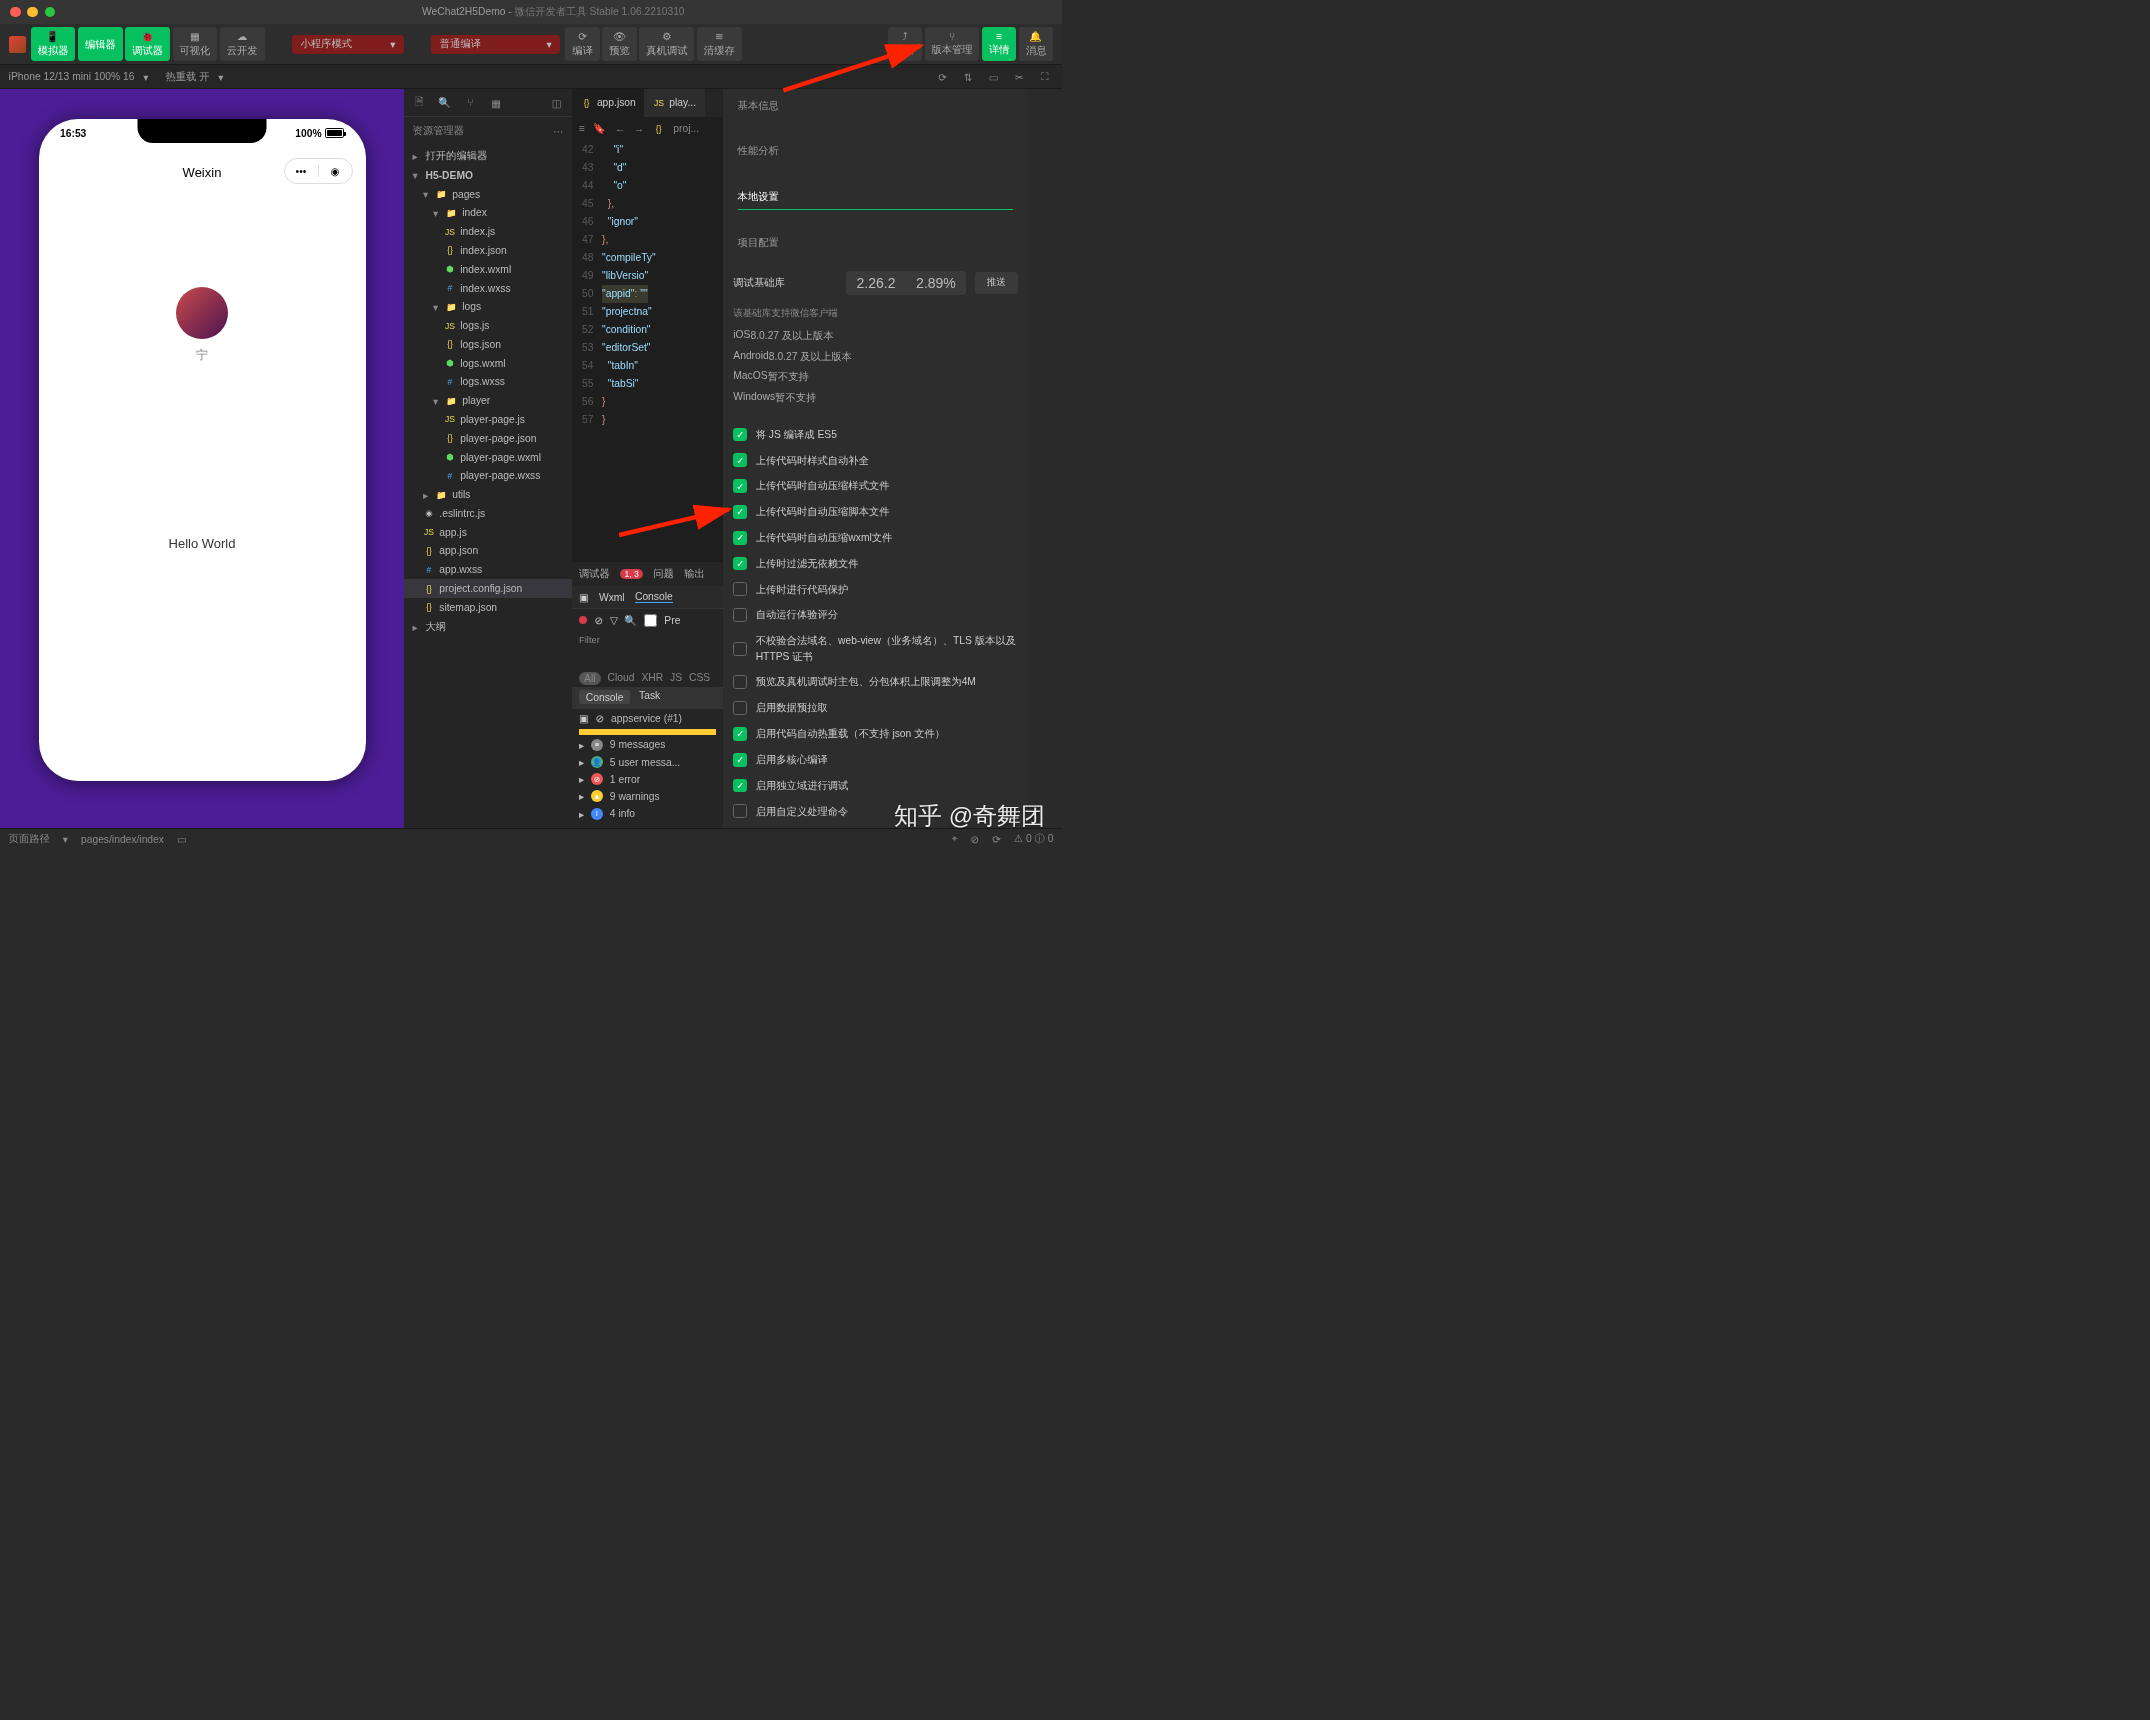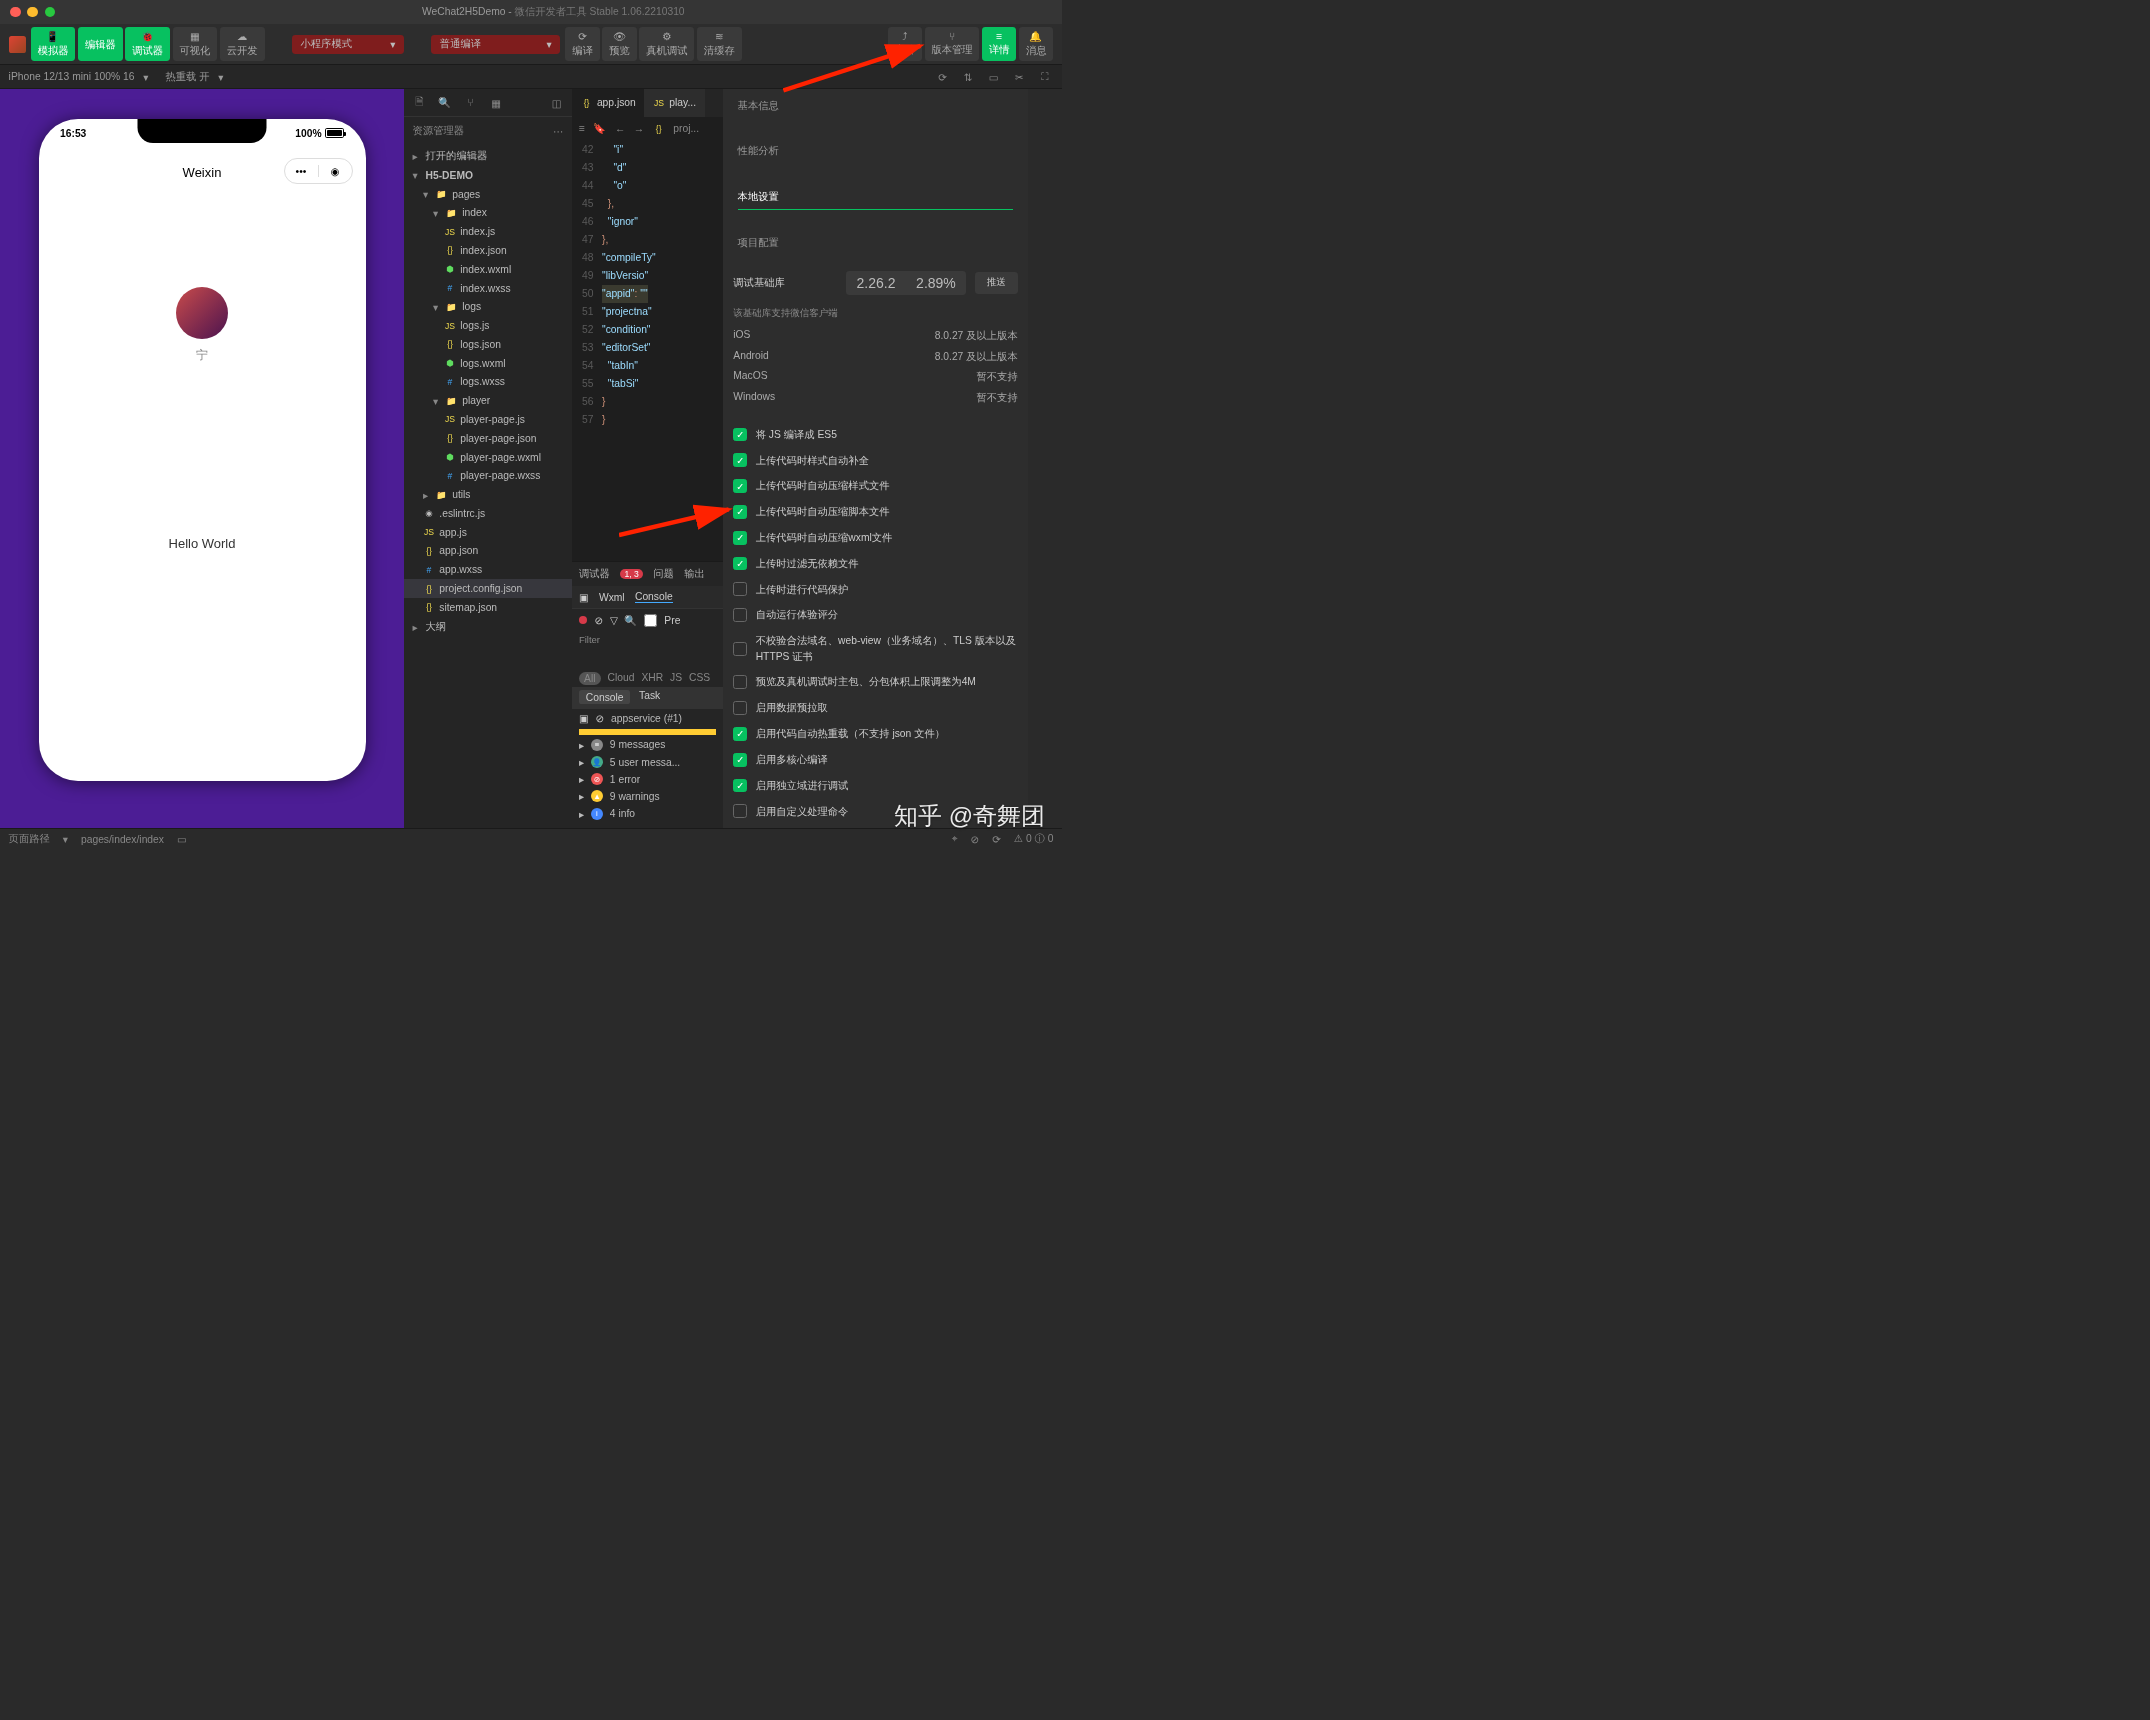--- a/index.html
+++ b/index.html
@@ -64,21 +64,21 @@
 
 .panel{width:305px;background:#2d2d2d;padding:10.3px;overflow-y:auto;}
 .ptabs{display:flex;gap:26px;padding:0 4.3px 10.3px;font-size:11.2px;flex-direction:column;}
 .ptab{color:#999;padding-bottom:5.2px;}
 .ptab.act{color:#fff;border-bottom:1.7px solid #07c160;}
 .prow{display:flex;align-items:center;padding:5.2px 0;gap:8.6px;font-size:10.3px;}
 .prow .lbl{color:#ccc;flex:1;}
 .seg{display:flex;background:#3a3a3a;border-radius:3.4px;overflow:hidden;}
 .seg>div{padding:4.3px 10.3px;font-size:14px;color:#bbb;}
 .btn{background:#3a3a3a;padding:4.3px 12px;border-radius:3.4px;font-size:9.5px;}
-.plat{display:flex;justify-content:space-between;padding:3.4px 0;font-size:9.5px;color:#aaa;}
+.plat{display:flex;justify-content:flex-start;padding:3.4px 0;font-size:9.5px;color:#aaa;}
 .chk{width:13.8px;height:13.8px;border:0.9px solid #666;border-radius:2.6px;display:flex;align-items:center;justify-content:center;flex-shrink:0;}
 .chk.on{background:#07c160;border-color:#07c160;}
 .chk.on::after{content:'✓';color:#fff;font-size:9.5px;}
 .clabel{font-size:10.3px;color:#ccc;line-height:1.5;}
 
 .footer{position:absolute;bottom:0;left:0;right:0;height:20.6px;background:#2a2a2a;border-top:0.9px solid #1a1a1a;display:flex;align-items:center;padding:0 8.6px;font-size:9.5px;color:#888;gap:13px;}
 .arrow{position:absolute;pointer-events:none;z-index:100;}
 .watermark{position:absolute;right:17px;bottom:17px;font-size:24px;color:#fff;font-weight:500;opacity:0.9;text-shadow:0 0.9px 2.6px rgba(0,0,0,.5);}
 </style>
 </head>

